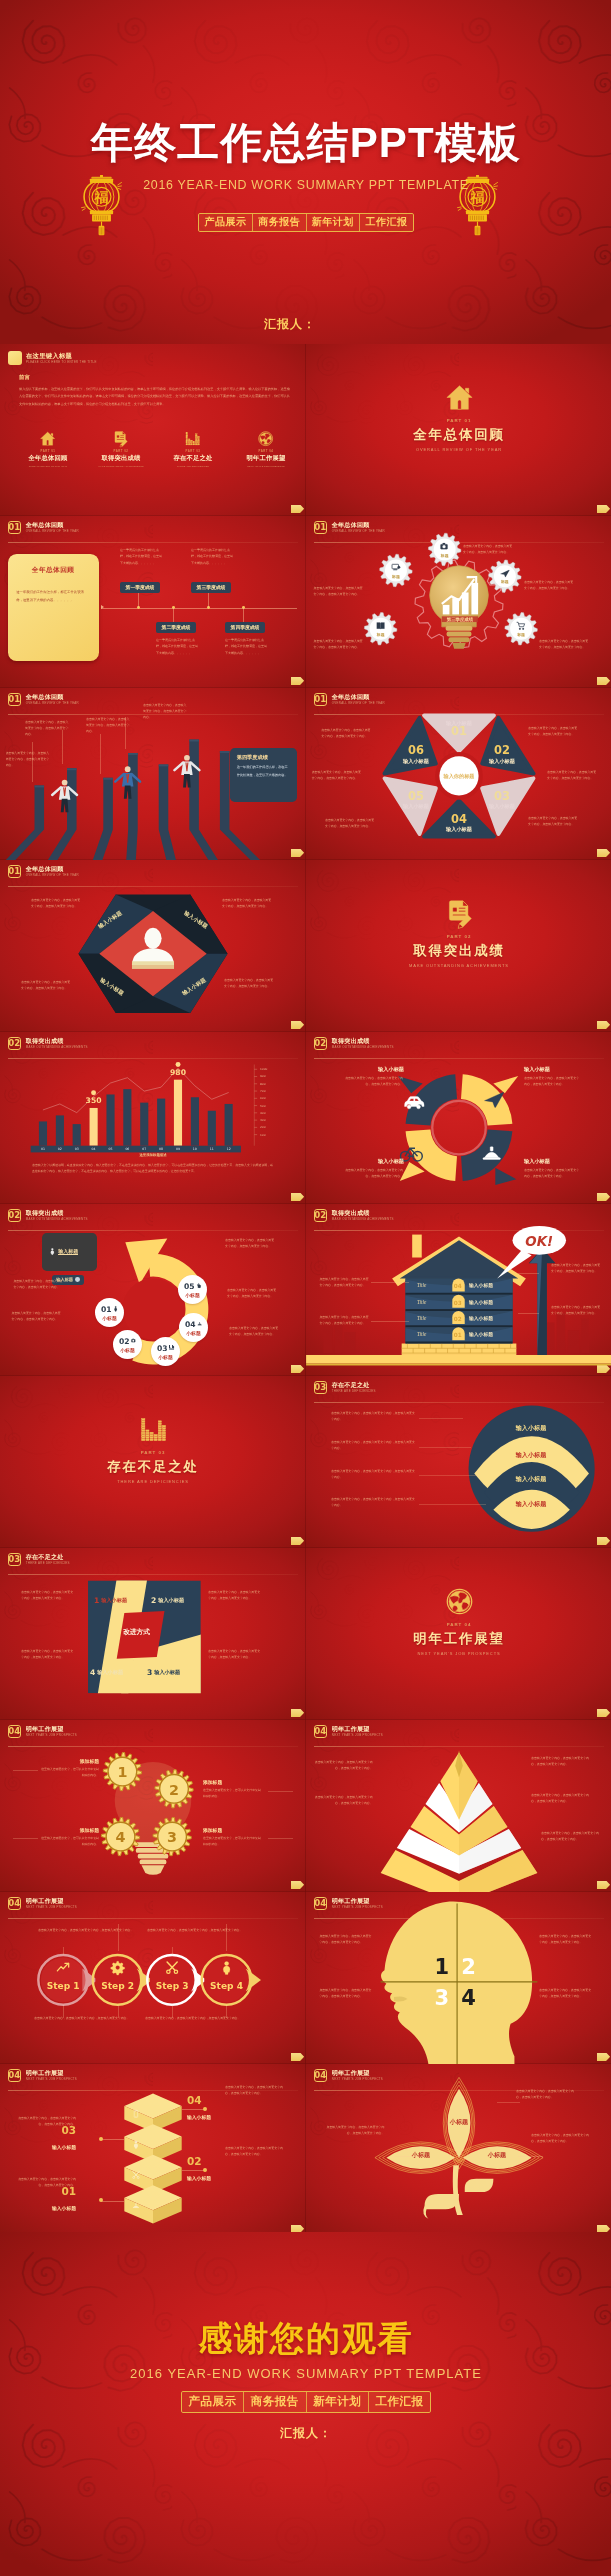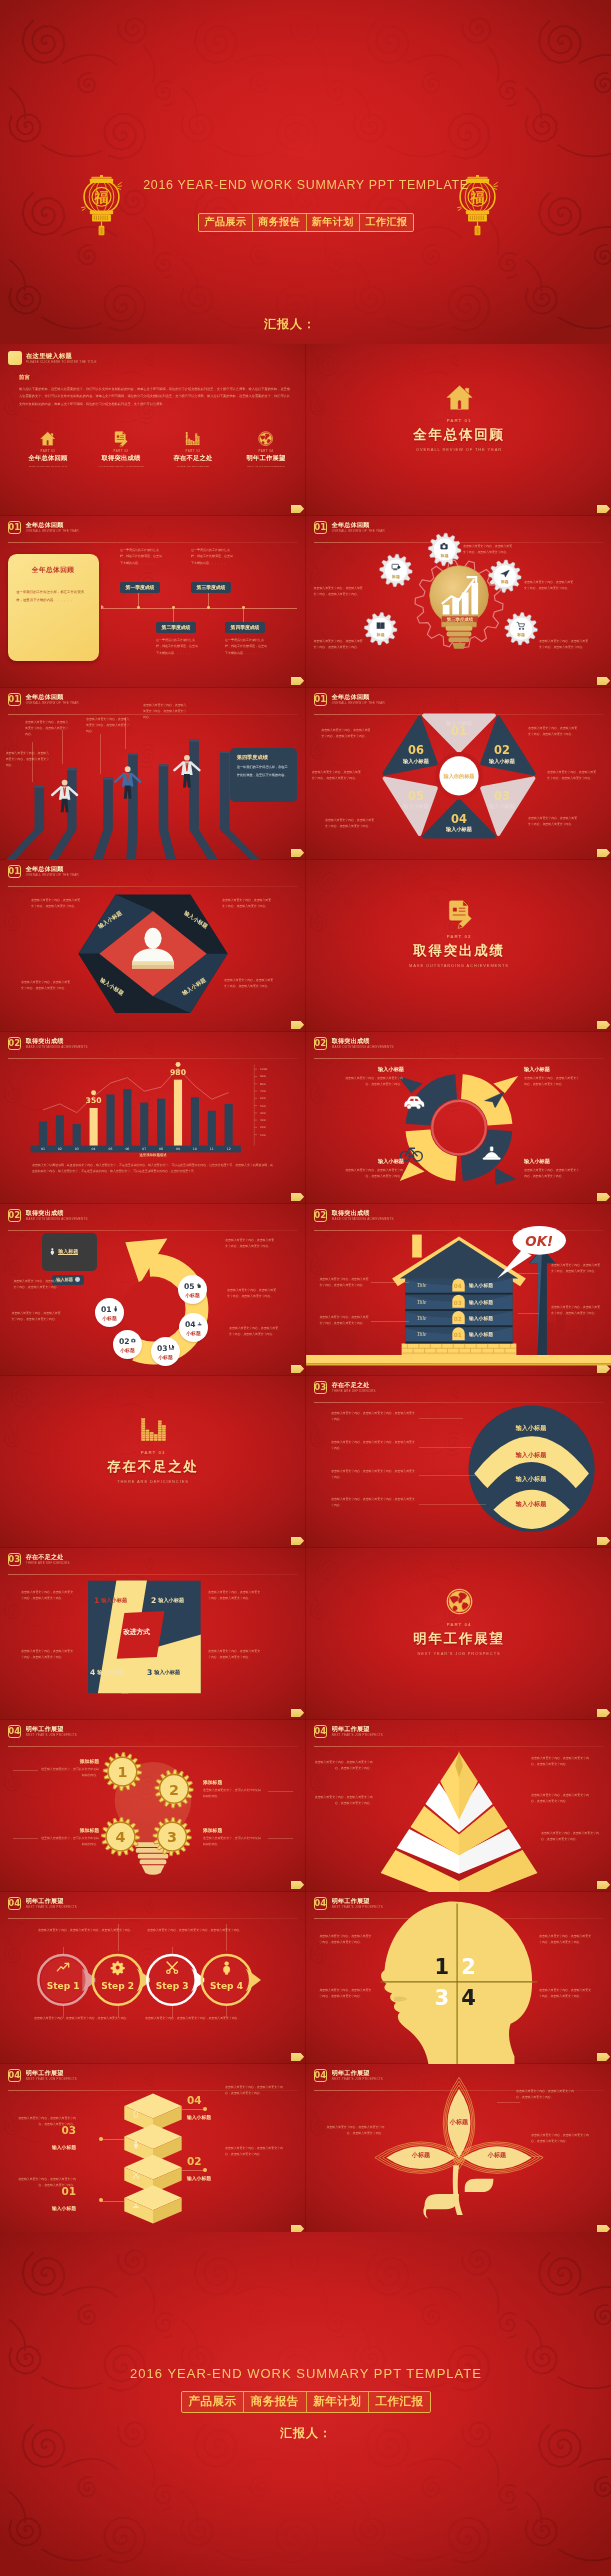--- a/index.html
+++ b/index.html
@@ -182,20 +182,21 @@
           </g>
 
   <circle cx="28" cy="30" r="13" fill="none" stroke="#f4bb16" stroke-width="1.6"></circle>
   <text x="28" y="36.5" text-anchor="middle" font-size="19" font-weight="bold" fill="#f4bb16" font-family="sans-serif">福</text>
 
   <path d="M50 14 l6 -4 M50 16 l6 -1 M50 18 l5 2" stroke="#f0b41a" stroke-width="1.2" fill="none"></path>
   <path d="M6 46 l-5 3 M6 44 l-6 1" stroke="#f0b41a" stroke-width="1.2" fill="none"></path>
 </svg>
       </div>
 
+  <div class="cv-title">年终工作总结PPT模板</div>
   <div class="cv-sub">2016 YEAR-END WORK SUMMARY PPT TEMPLATE</div>
   <div class="cv-tags">
         <div class="inner" id="cover-tags-inner">
           <span>产品展示</span>
           <span>商务报告</span>
           <span>新年计划</span>
           <span>工作汇报</span>
         </div>
       </div>
   <div class="cv-presenter">汇报人：</div>
@@ -1774,20 +1775,21 @@
       <defs>
             <mask id="fm1" maskUnits="userSpaceOnUse" x="0" y="0" width="640" height="360">
               <rect width="640" height="360" fill="url(#ef0)"></rect>
             </mask>
           </defs>
       <g mask="url(#fm1)" opacity=".17">
             <rect width="640" height="360" fill="url(#cloudtile)"></rect>
           </g>
     </svg>
   </div>
+  <div class="ed-title">感谢您的观看</div>
   <div class="ed-sub">2016 YEAR-END WORK SUMMARY PPT TEMPLATE</div>
   <div class="ed-tags">
         <div class="inner" id="ending-tags-inner">
           <span>产品展示</span>
           <span>商务报告</span>
           <span>新年计划</span>
           <span>工作汇报</span>
         </div>
       </div>
   <div class="ed-presenter">汇报人：</div>

